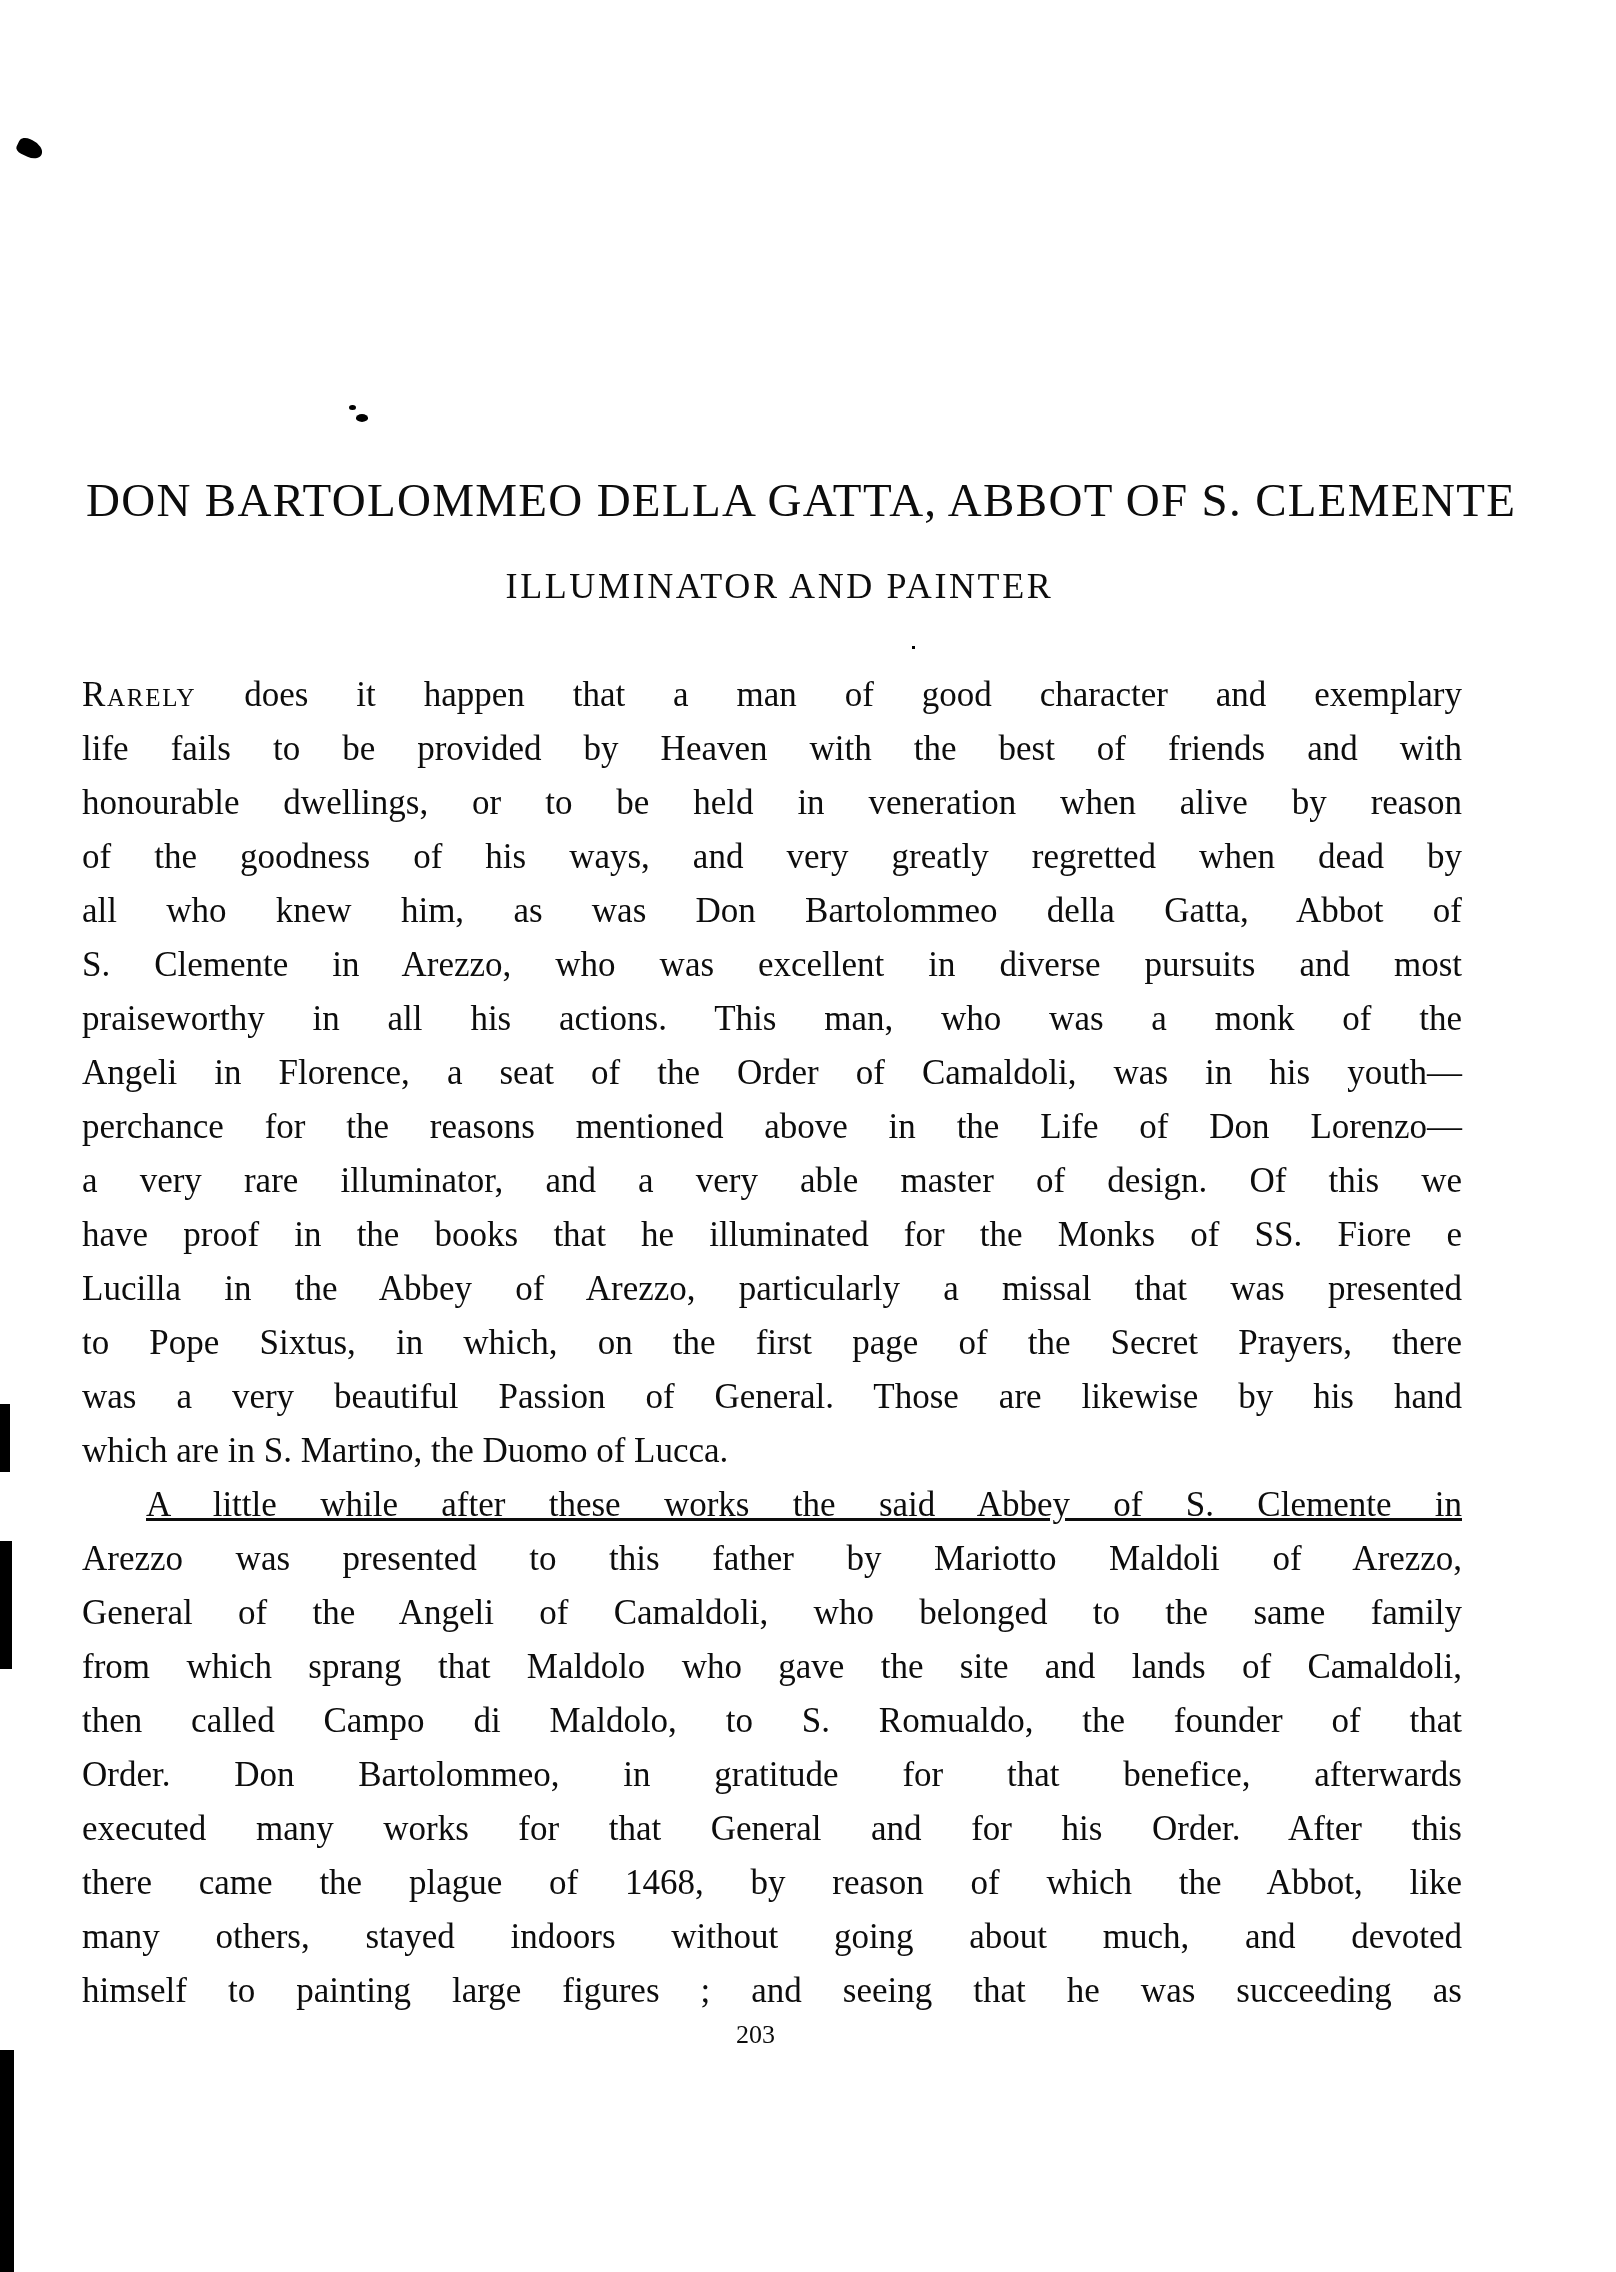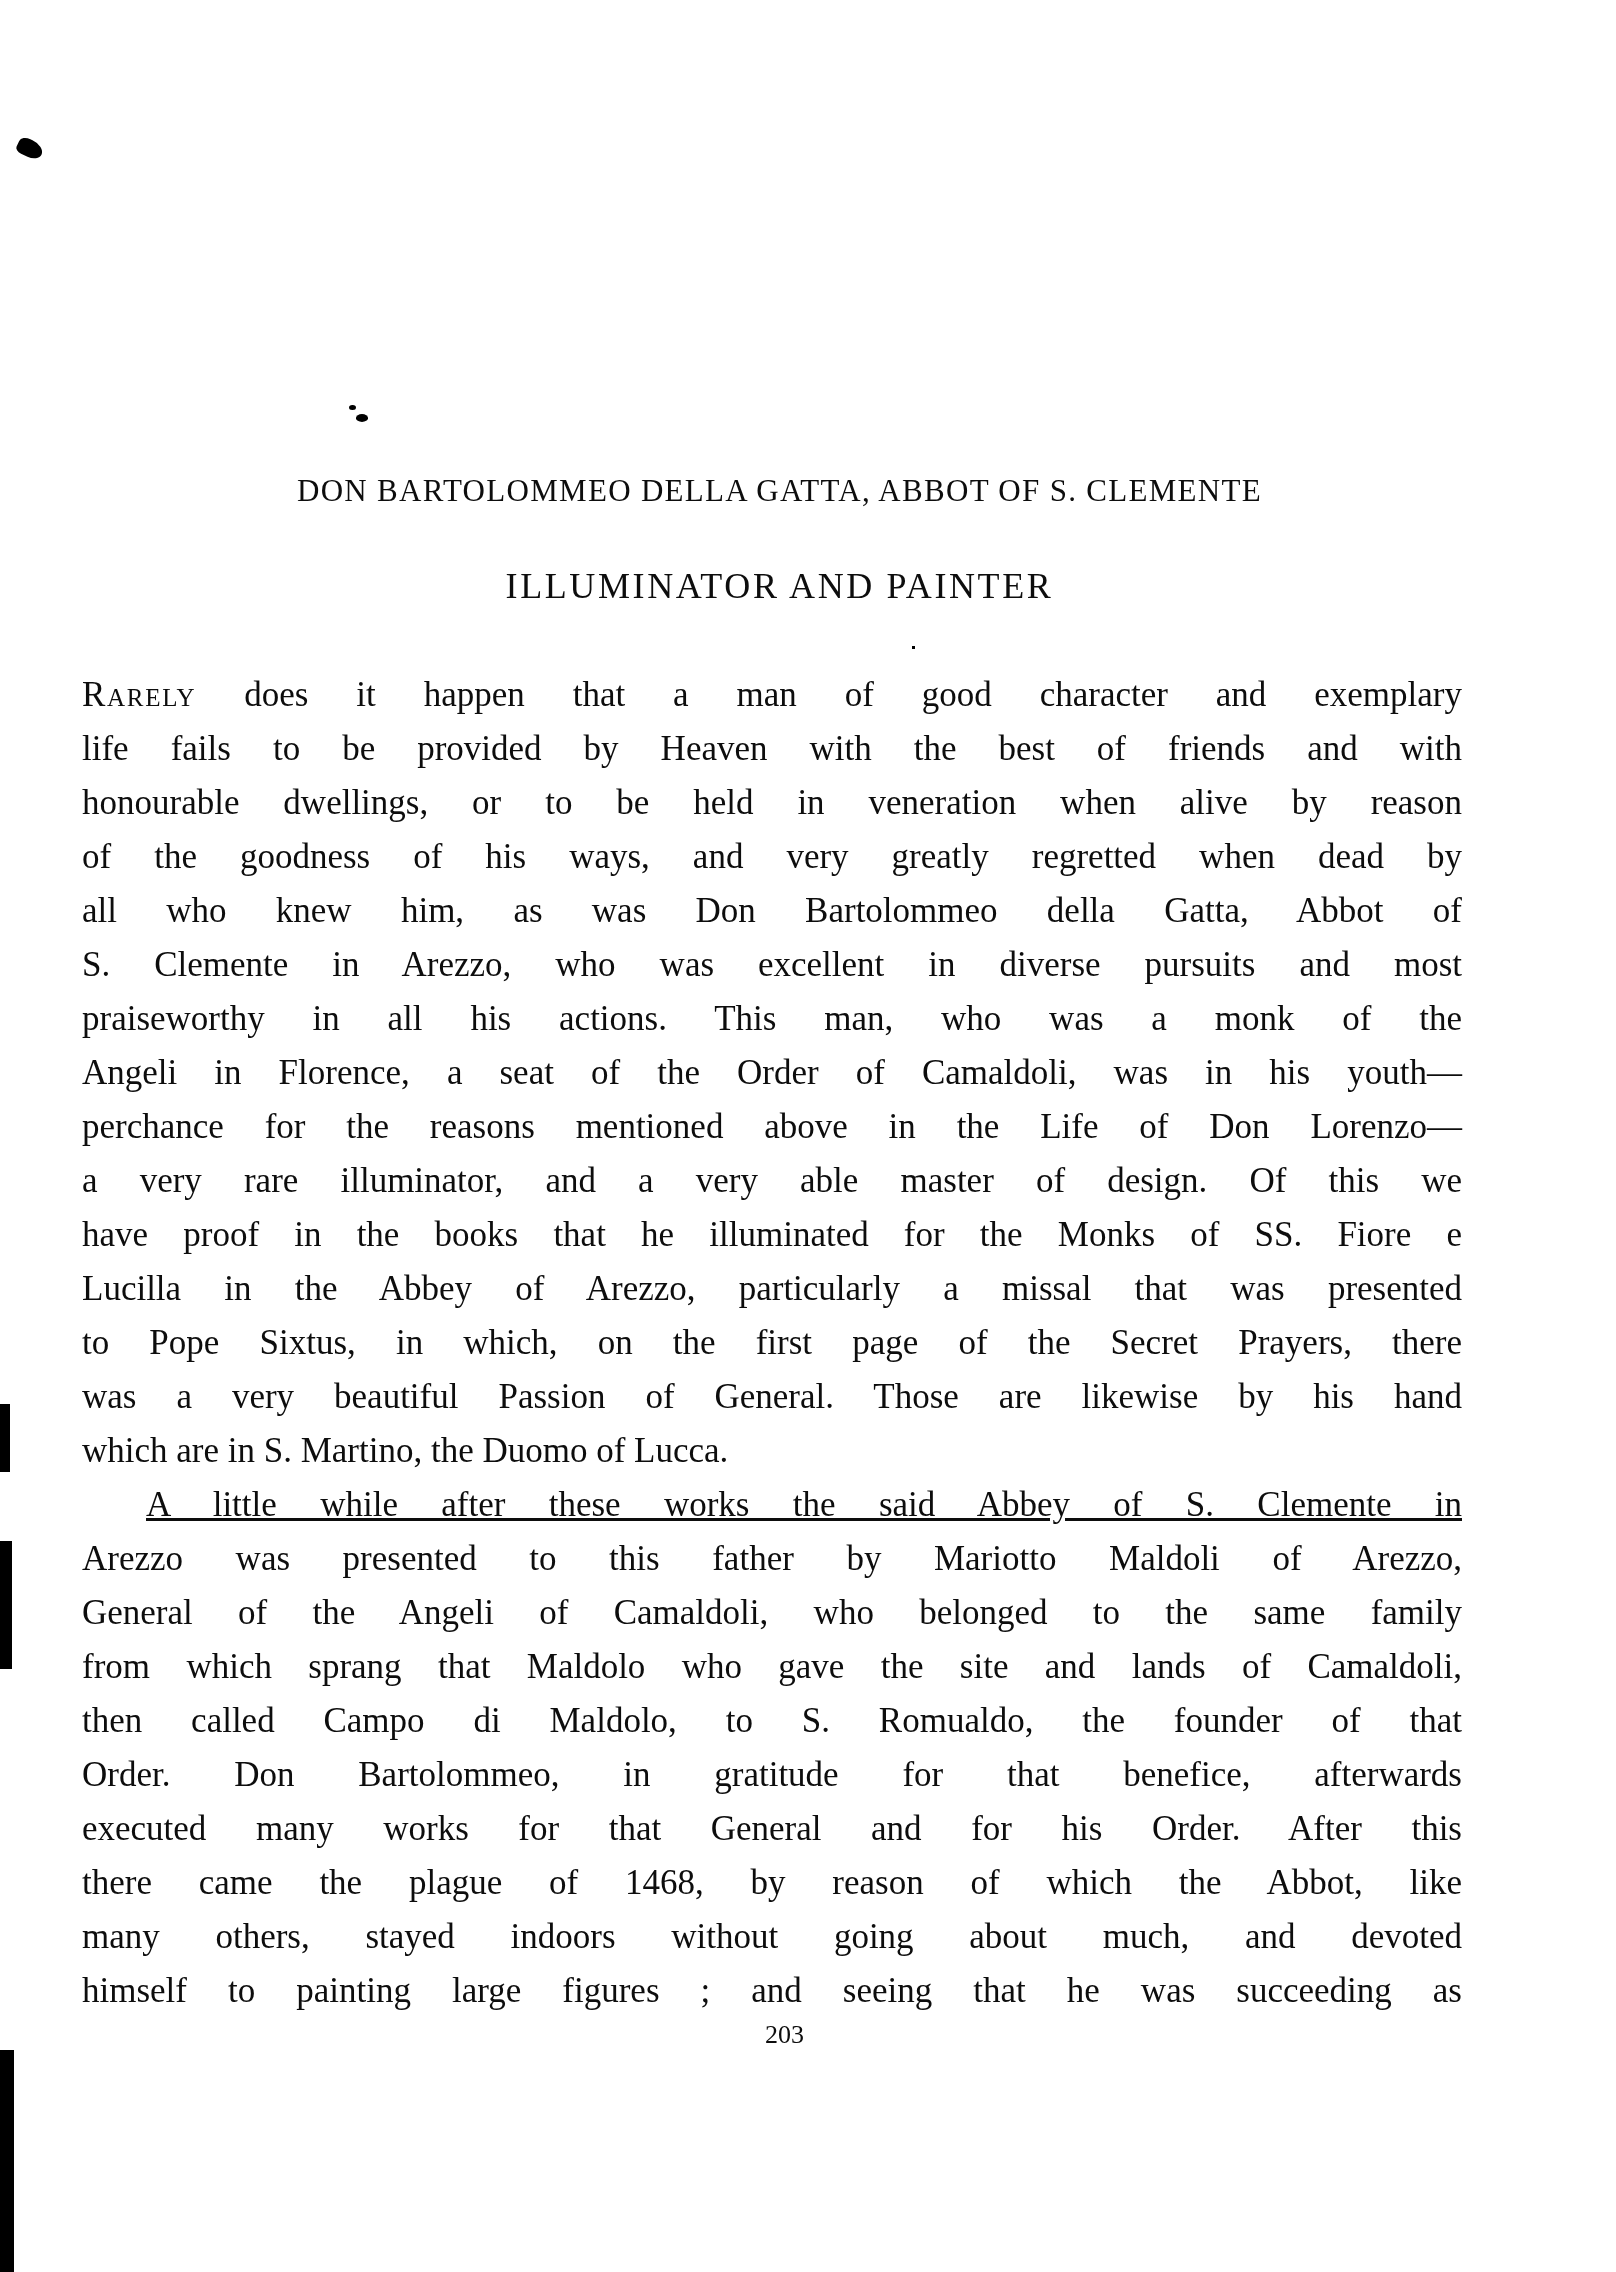--- a/index.html
+++ b/index.html
@@ -1,31 +1,31 @@
 <!DOCTYPE html>
 <html style="font-size:13.7px"><head>
 <meta charset="utf-8">
 <style>
   html, body { margin: 0; padding: 0; background: #ffffff; }
   body { width: 1617px; height: 2273px; position: relative; overflow: hidden;
          font-family: "Liberation Serif", "DejaVu Serif", serif; color: #0d0d0d; }
   .page { position: absolute; left: 0; top: 0; width: 1617px; height: 2273px; }
 
   .title { position: absolute; left: 86px; width: 1387px; top: 473px;
-           font-size: 31px; letter-spacing: 1.3px; text-align: center; white-space: nowrap; }
+           font-size: 47px; letter-spacing: 1.3px; text-align: center; white-space: nowrap; }
   .subtitle { position: absolute; left: 86px; width: 1387px; top: 565px;
               font-size: 36px; letter-spacing: 2.6px; text-align: center; font-variant: small-caps; }
   .body { position: absolute; left: 82px; width: 1380px; top: 668px;
           font-size: 35px; line-height: 54px; text-align: justify; }
   .line { display: block; text-align: justify; text-align-last: justify; white-space: nowrap; }
   .line.last { text-align-last: left; }
   .line.indent { padding-left: 64px; text-decoration: underline; }
   .smallcaps { font-variant: small-caps; letter-spacing: 1.7px; }
   .page-number { position: absolute; left: 736px; width: 68px; top: 2020px;
-                 font-size: 26px; text-align: right; }
+                 font-size: 26px; text-align: left; }
 
   .blot { position: absolute; background: #000; }
   .b1 { left: 17px; top: 140px; width: 26px; height: 17px; border-radius: 40% 60% 50% 30%; transform: rotate(25deg); }
   .b2 { left: 349px; top: 405px; width: 6.8px; height: 5.1px; border-radius: 50%; }
   .b3 { left: 356px; top: 414px; width: 12px; height: 7.7px; border-radius: 50%; }
   .b4 { left: 0px; top: 1404px; width: 10.3px; height: 68px; }
   .b5 { left: 0px; top: 1541px; width: 12px; height: 128px; }
   .b6 { left: 0px; top: 2050px; width: 13.7px; height: 223px; }
   .b7 { left: 912px; top: 646px; width: 2.6px; height: 3.4px; }
 </style>

